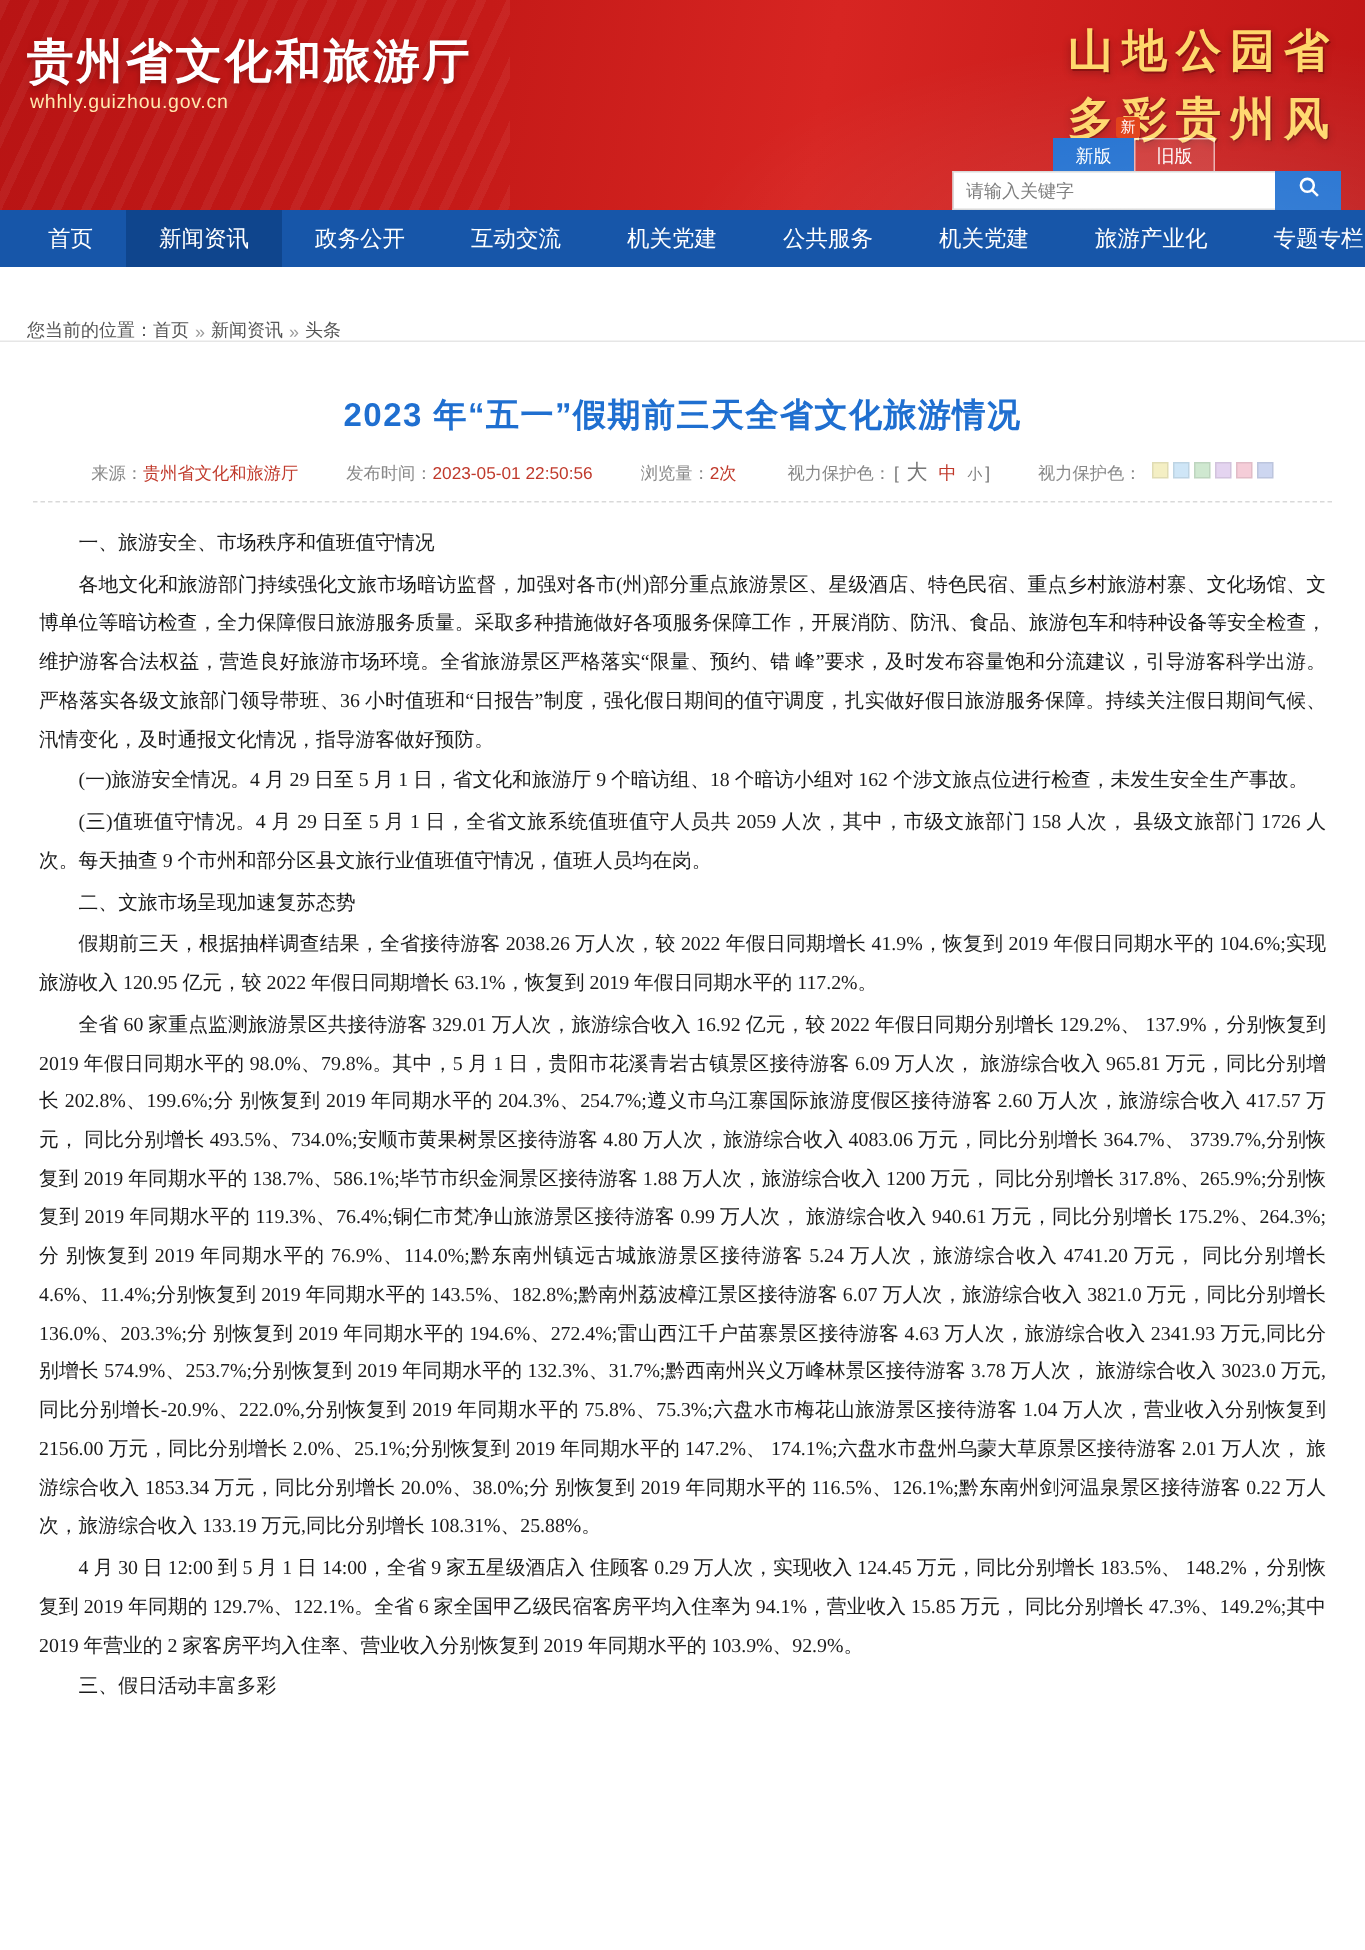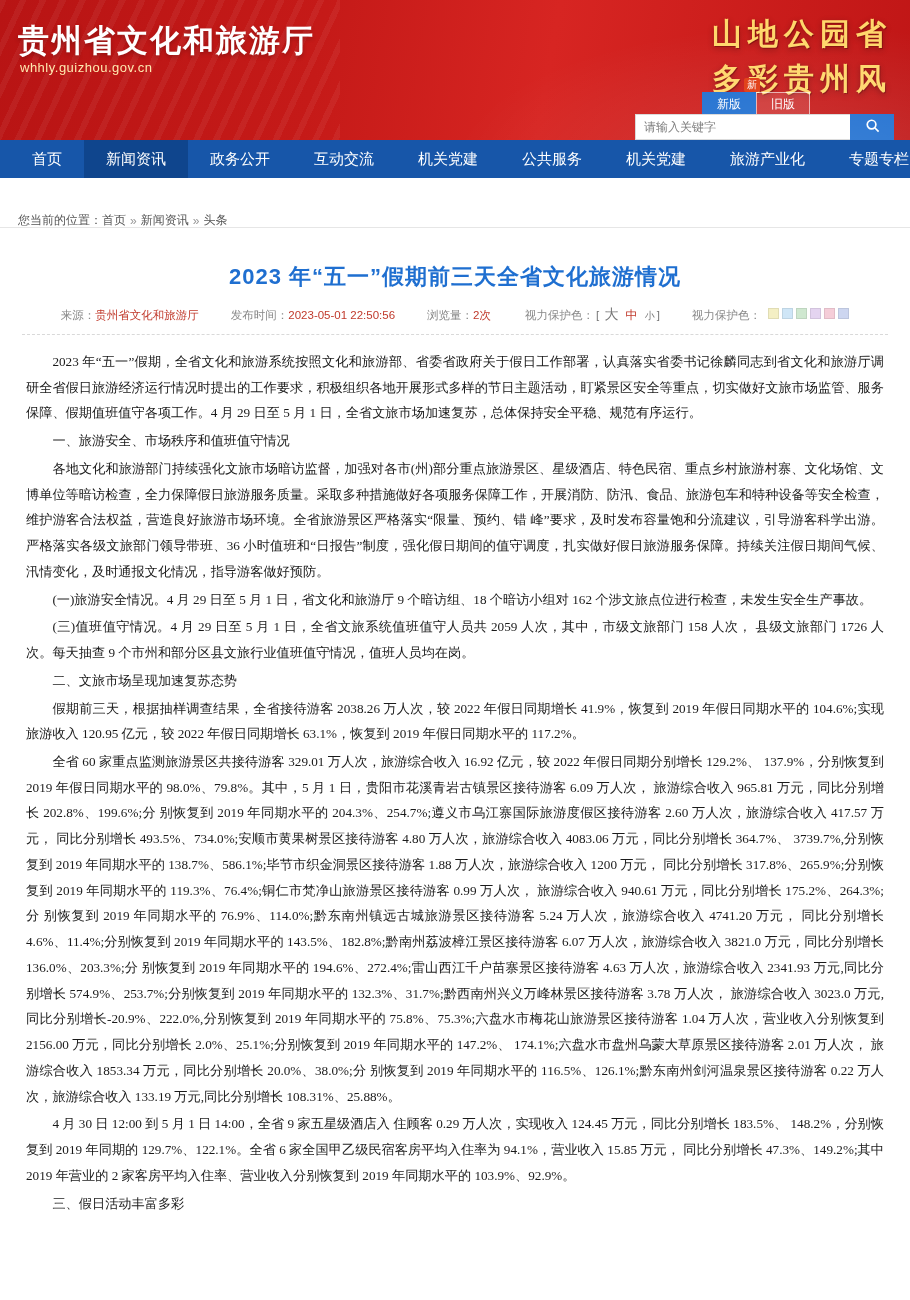--- a/index.html
+++ b/index.html
@@ -203,21 +203,20 @@
           <i class="sw" style="background:#cfe6f7"></i>
           <i class="sw" style="background:#cfe8d0"></i>
           <i class="sw" style="background:#e4d4f0"></i>
           <i class="sw" style="background:#f5cdd8"></i>
           <i class="sw" style="background:#cdd6f0"></i>
         </span>
       </span>
     </div>
 
     <div class="body-text">
-      <p>2023 年“五一”假期，全省文化和旅游系统按照文化和旅游部、省委省政府关于假日工作部署，认真落实省委书记徐麟同志到省文化和旅游厅调研全省假日旅游经济运行情况时提出的工作要求，积极组织各地开展形式多样的节日主题活动，盯紧景区安全等重点，切实做好文旅市场监管、服务保障、假期值班值守各项工作。4 月 29 日至 5 月 1 日，全省文旅市场加速复苏，总体保持安全平稳、规范有序运行。</p>
       <p>一、旅游安全、市场秩序和值班值守情况</p>
       <p>各地文化和旅游部门持续强化文旅市场暗访监督，加强对各市(州)部分重点旅游景区、星级酒店、特色民宿、重点乡村旅游村寨、文化场馆、文博单位等暗访检查，全力保障假日旅游服务质量。采取多种措施做好各项服务保障工作，开展消防、防汛、食品、旅游包车和特种设备等安全检查，维护游客合法权益，营造良好旅游市场环境。全省旅游景区严格落实“限量、预约、错 峰”要求，及时发布容量饱和分流建议，引导游客科学出游。严格落实各级文旅部门领导带班、36 小时值班和“日报告”制度，强化假日期间的值守调度，扎实做好假日旅游服务保障。持续关注假日期间气候、汛情变化，及时通报文化情况，指导游客做好预防。</p>
       <p>(一)旅游安全情况。4 月 29 日至 5 月 1 日，省文化和旅游厅 9 个暗访组、18 个暗访小组对 162 个涉文旅点位进行检查，未发生安全生产事故。</p>
       <p>(三)值班值守情况。4 月 29 日至 5 月 1 日，全省文旅系统值班值守人员共 2059 人次，其中，市级文旅部门 158 人次，  县级文旅部门 1726 人次。每天抽查 9 个市州和部分区县文旅行业值班值守情况，值班人员均在岗。</p>
       <p>二、文旅市场呈现加速复苏态势</p>
       <p>假期前三天，根据抽样调查结果，全省接待游客 2038.26 万人次，较 2022 年假日同期增长 41.9%，恢复到 2019 年假日同期水平的 104.6%;实现旅游收入 120.95 亿元，较 2022 年假日同期增长 63.1%，恢复到 2019 年假日同期水平的 117.2%。</p>
       <p>全省 60 家重点监测旅游景区共接待游客 329.01 万人次，旅游综合收入 16.92 亿元，较 2022 年假日同期分别增长 129.2%、 137.9%，分别恢复到 2019 年假日同期水平的 98.0%、79.8%。其中，5 月 1 日，贵阳市花溪青岩古镇景区接待游客 6.09 万人次， 旅游综合收入 965.81 万元，同比分别增长 202.8%、199.6%;分 别恢复到 2019 年同期水平的 204.3%、254.7%;遵义市乌江寨国际旅游度假区接待游客 2.60 万人次，旅游综合收入 417.57 万元， 同比分别增长 493.5%、734.0%;安顺市黄果树景区接待游客 4.80 万人次，旅游综合收入 4083.06 万元，同比分别增长 364.7%、 3739.7%,分别恢复到 2019 年同期水平的 138.7%、586.1%;毕节市织金洞景区接待游客 1.88 万人次，旅游综合收入 1200 万元， 同比分别增长 317.8%、265.9%;分别恢复到 2019 年同期水平的 119.3%、76.4%;铜仁市梵净山旅游景区接待游客 0.99 万人次， 旅游综合收入 940.61 万元，同比分别增长 175.2%、264.3%;分 别恢复到 2019 年同期水平的 76.9%、114.0%;黔东南州镇远古城旅游景区接待游客 5.24 万人次，旅游综合收入 4741.20 万元， 同比分别增长 4.6%、11.4%;分别恢复到 2019 年同期水平的 143.5%、182.8%;黔南州荔波樟江景区接待游客 6.07 万人次，旅游综合收入 3821.0 万元，同比分别增长 136.0%、203.3%;分 别恢复到 2019 年同期水平的 194.6%、272.4%;雷山西江千户苗寨景区接待游客 4.63 万人次，旅游综合收入 2341.93 万元,同比分别增长 574.9%、253.7%;分别恢复到 2019 年同期水平的 132.3%、31.7%;黔西南州兴义万峰林景区接待游客 3.78 万人次， 旅游综合收入 3023.0 万元,同比分别增长-20.9%、222.0%,分别恢复到 2019 年同期水平的 75.8%、75.3%;六盘水市梅花山旅游景区接待游客 1.04 万人次，营业收入分别恢复到 2156.00 万元，同比分别增长 2.0%、25.1%;分别恢复到 2019 年同期水平的 147.2%、 174.1%;六盘水市盘州乌蒙大草原景区接待游客 2.01 万人次， 旅游综合收入 1853.34 万元，同比分别增长 20.0%、38.0%;分 别恢复到 2019 年同期水平的 116.5%、126.1%;黔东南州剑河温泉景区接待游客 0.22 万人次，旅游综合收入 133.19 万元,同比分别增长 108.31%、25.88%。</p>
       <p>4 月 30 日 12:00 到 5 月 1 日 14:00，全省 9 家五星级酒店入 住顾客 0.29 万人次，实现收入 124.45 万元，同比分别增长 183.5%、 148.2%，分别恢复到 2019 年同期的 129.7%、122.1%。全省 6 家全国甲乙级民宿客房平均入住率为 94.1%，营业收入 15.85 万元， 同比分别增长 47.3%、149.2%;其中 2019 年营业的 2 家客房平均入住率、营业收入分别恢复到 2019 年同期水平的 103.9%、92.9%。</p>
       <p>三、假日活动丰富多彩</p>
 

